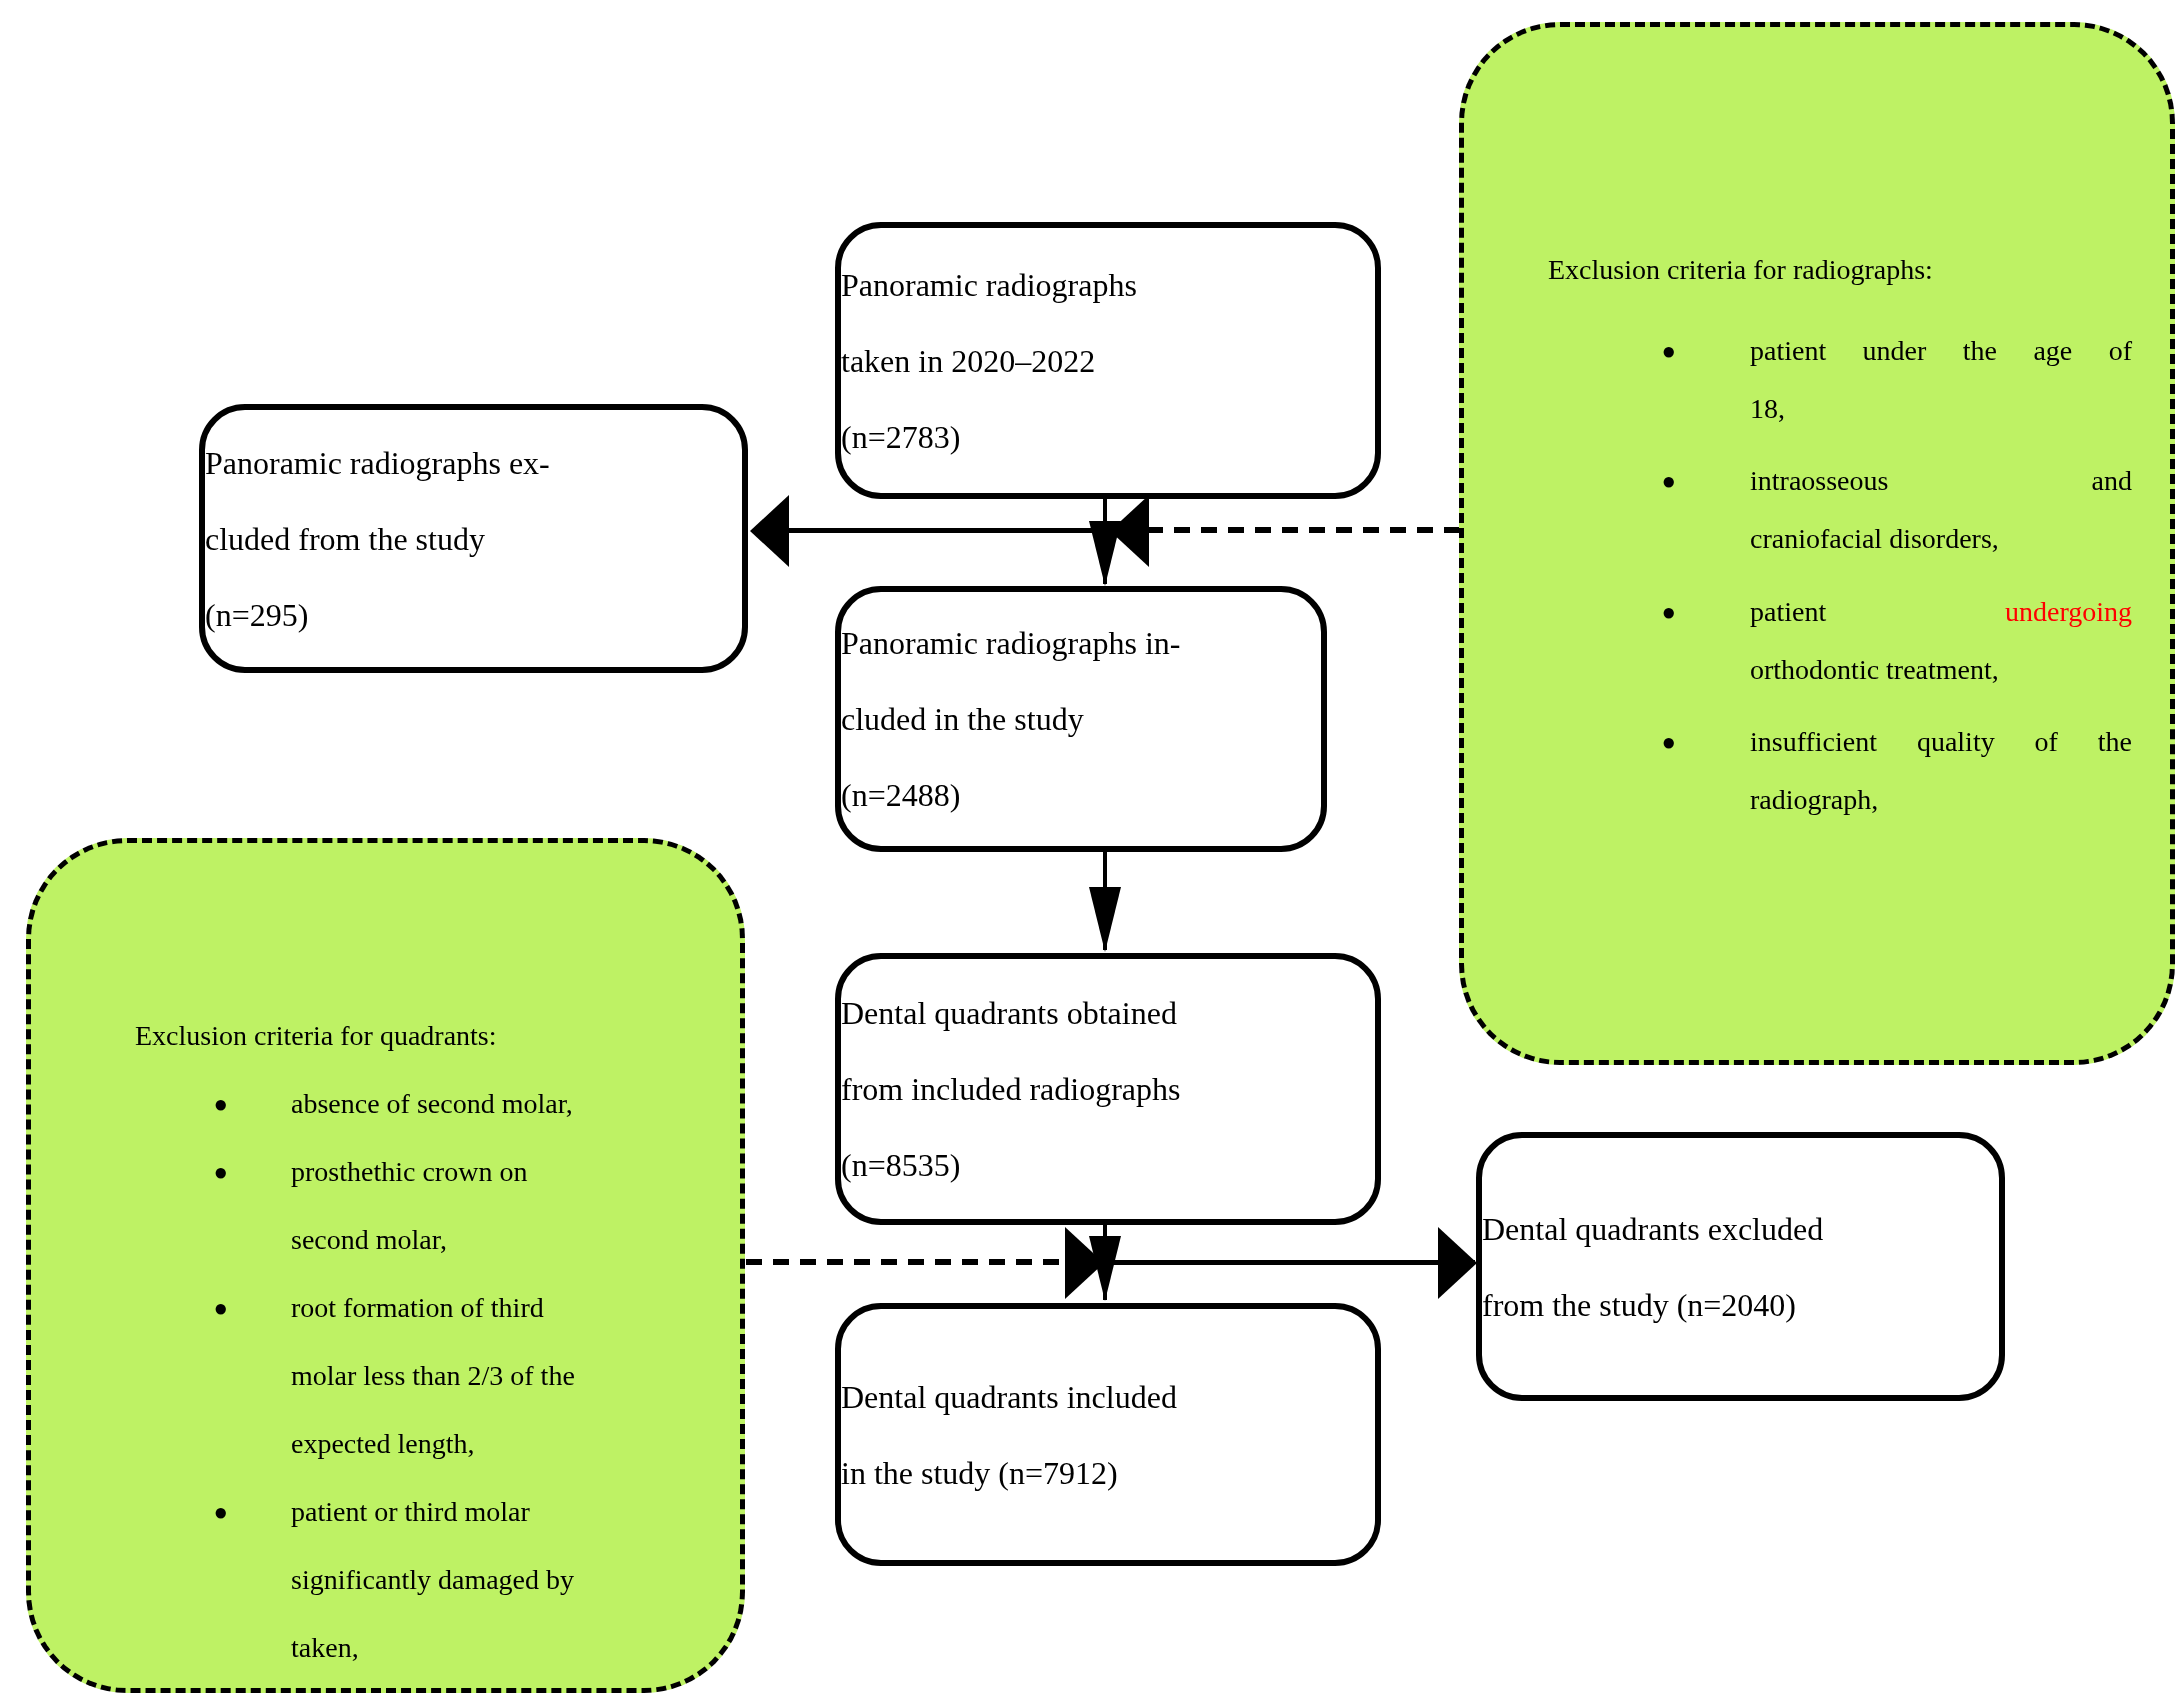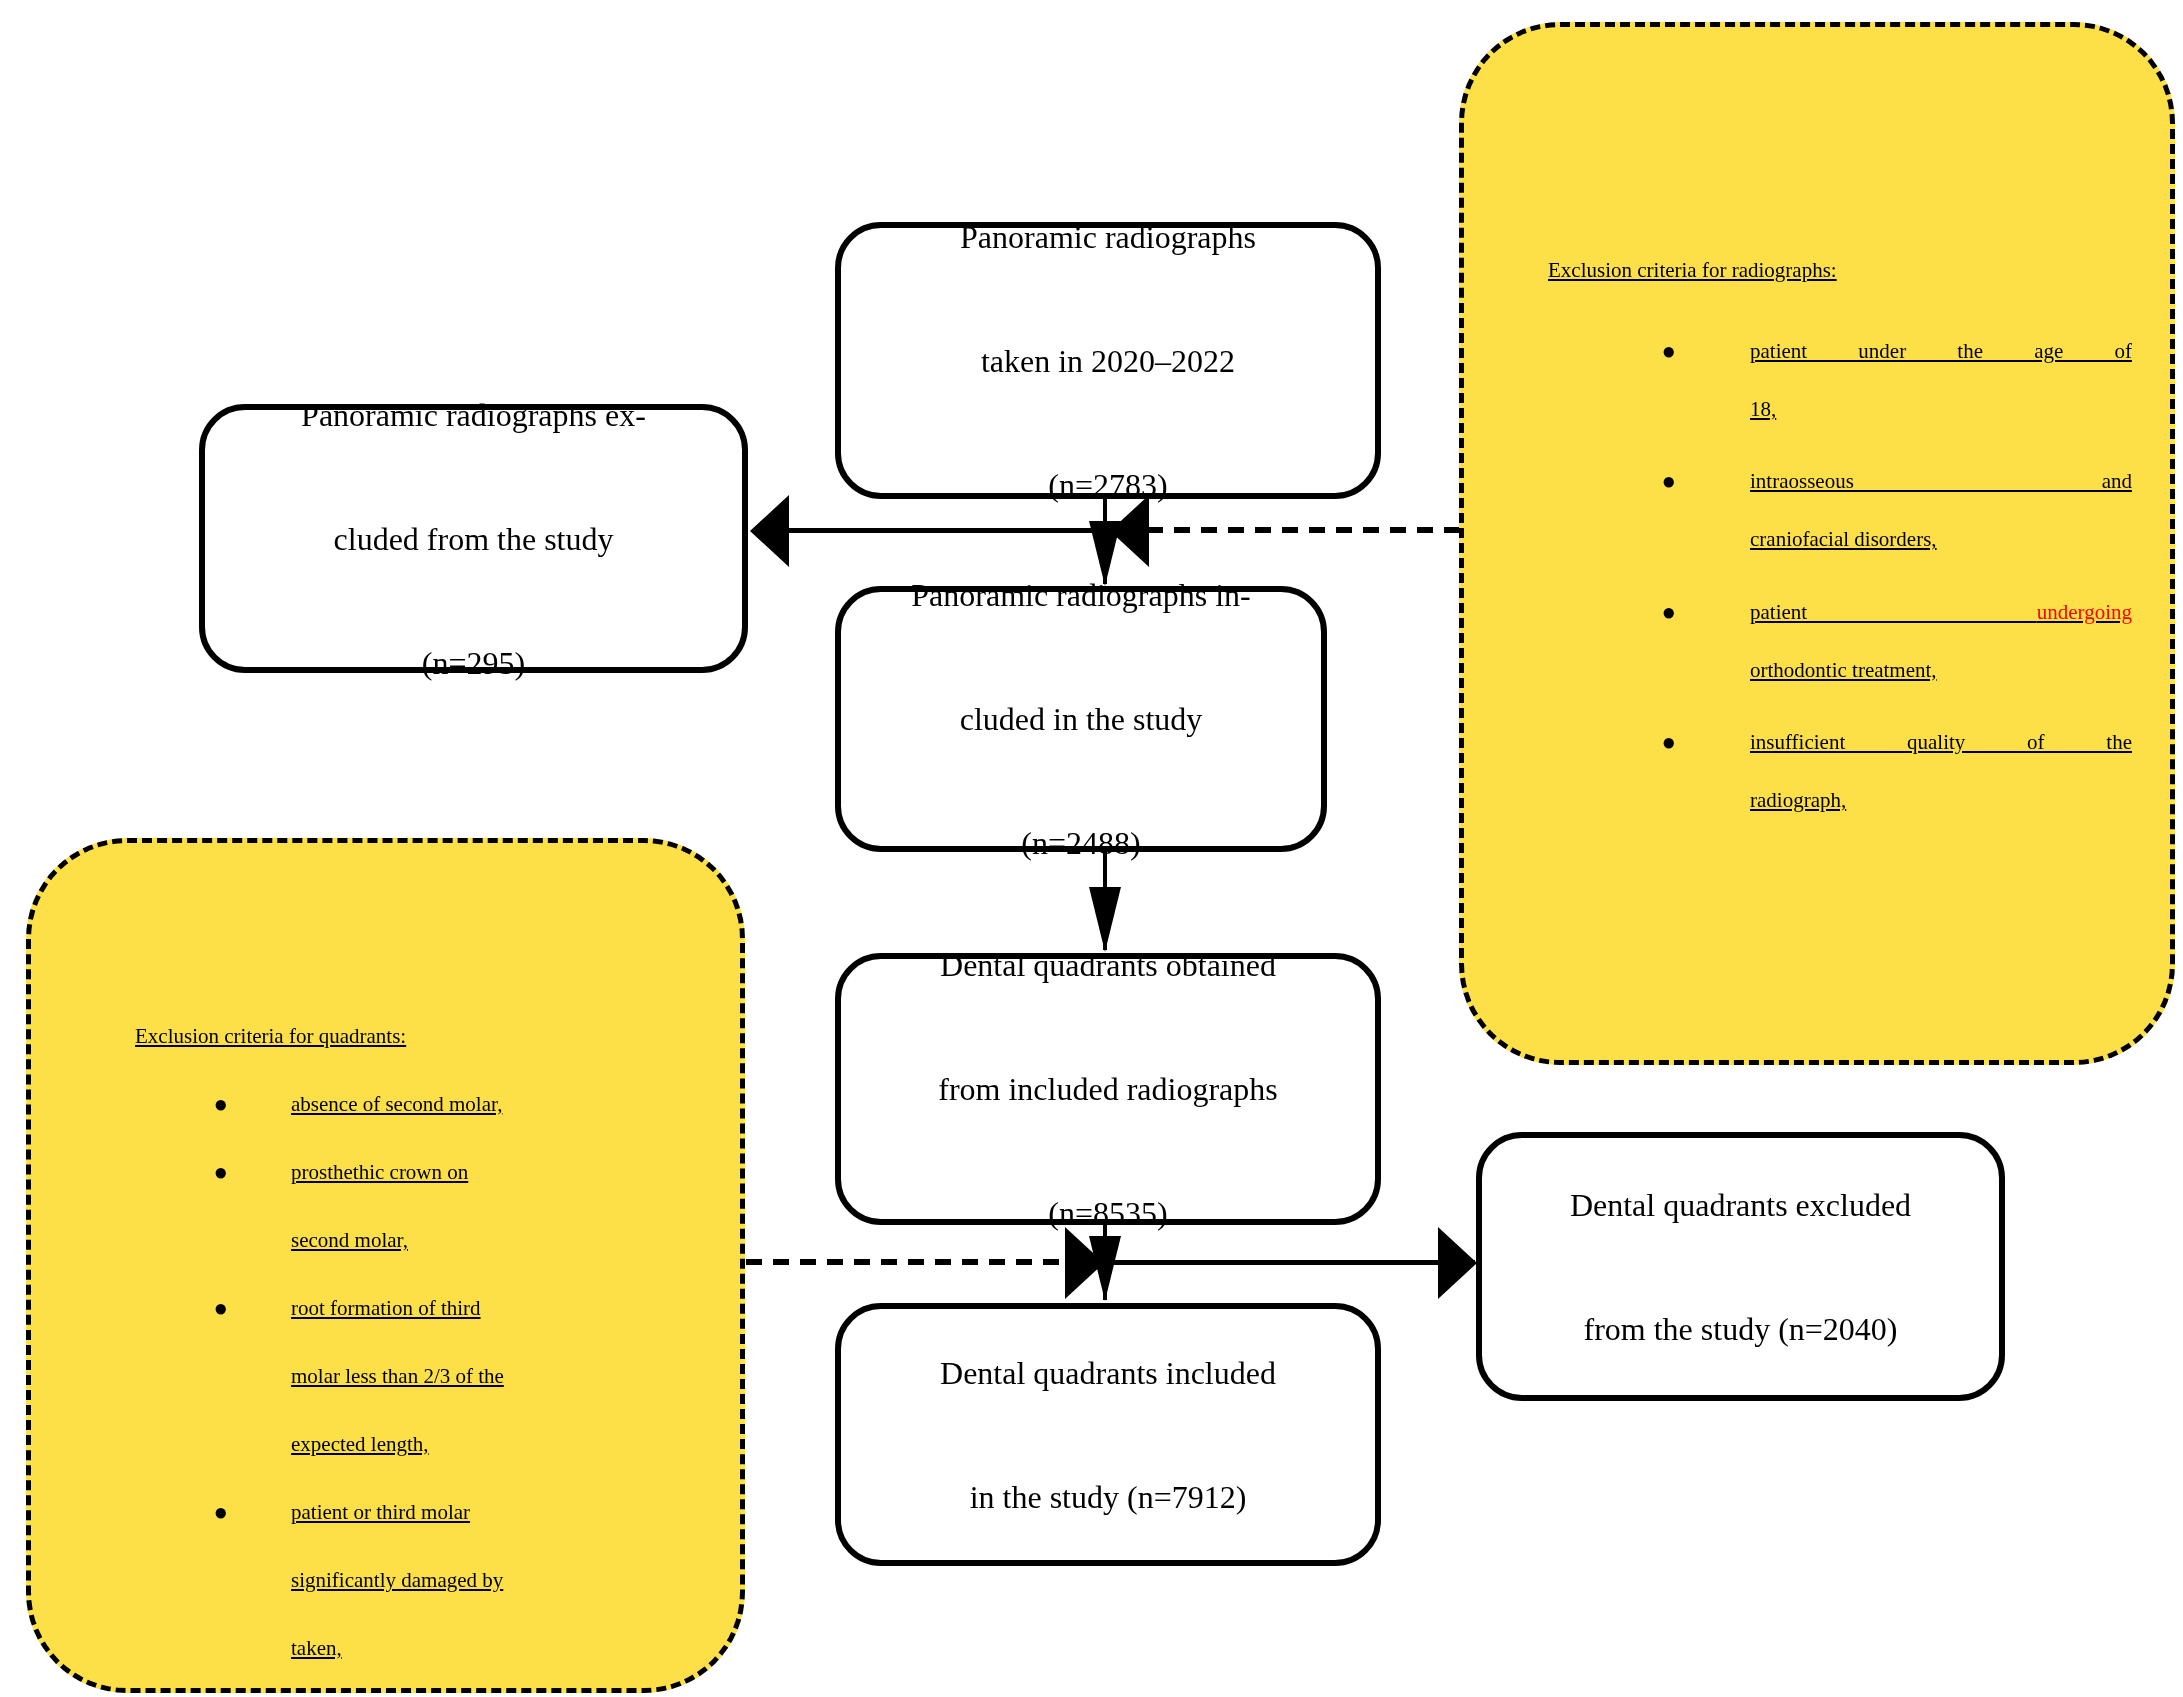--- a/index.html
+++ b/index.html
@@ -4,27 +4,27 @@
 <style>
   html,body{margin:0;padding:0;background:#ffffff;}
   body{
     width:2183px;height:1697px;position:relative;overflow:hidden;
     font-family:"Liberation Serif","DejaVu Serif",serif;color:#000;
   }
   
   .sbox{
     position:absolute;border:6.4px solid #000;border-radius:46px;background:#fff;
     display:flex;flex-direction:column;justify-content:center;
-    text-align:center;font-size:32px;box-sizing:border-box;gap:48px;
+    text-align:left;font-size:32px;box-sizing:border-box;
   }
   .sbox .line{line-height:76px;white-space:nowrap;}
   
   .dbox{
-    position:absolute;border:5.8px dashed #000;border-radius:101px;background:#fde047;
-    box-sizing:border-box;font-size:21px;text-decoration:underline;
+    position:absolute;border:5.8px dashed #000;border-radius:101px;background:#bef264;
+    box-sizing:border-box;font-size:28px;
   }
   .dbox .content{box-sizing:border-box;height:100%;}
   #dash-right .content{padding:214px 38px 0 84px;}
   #dash-left  .content{padding:159px 32px 0 104px;}
   .dtitle{white-space:nowrap;}
   #dash-right .dtitle{line-height:58px;margin-bottom:23px;}
   #dash-left  .dtitle{line-height:68px;margin-bottom:0;}
   .dbox ul{margin:0;padding:0;list-style:none;}
   #dash-right ul{padding-left:110px;}
   #dash-left  ul{padding-left:75px;}

